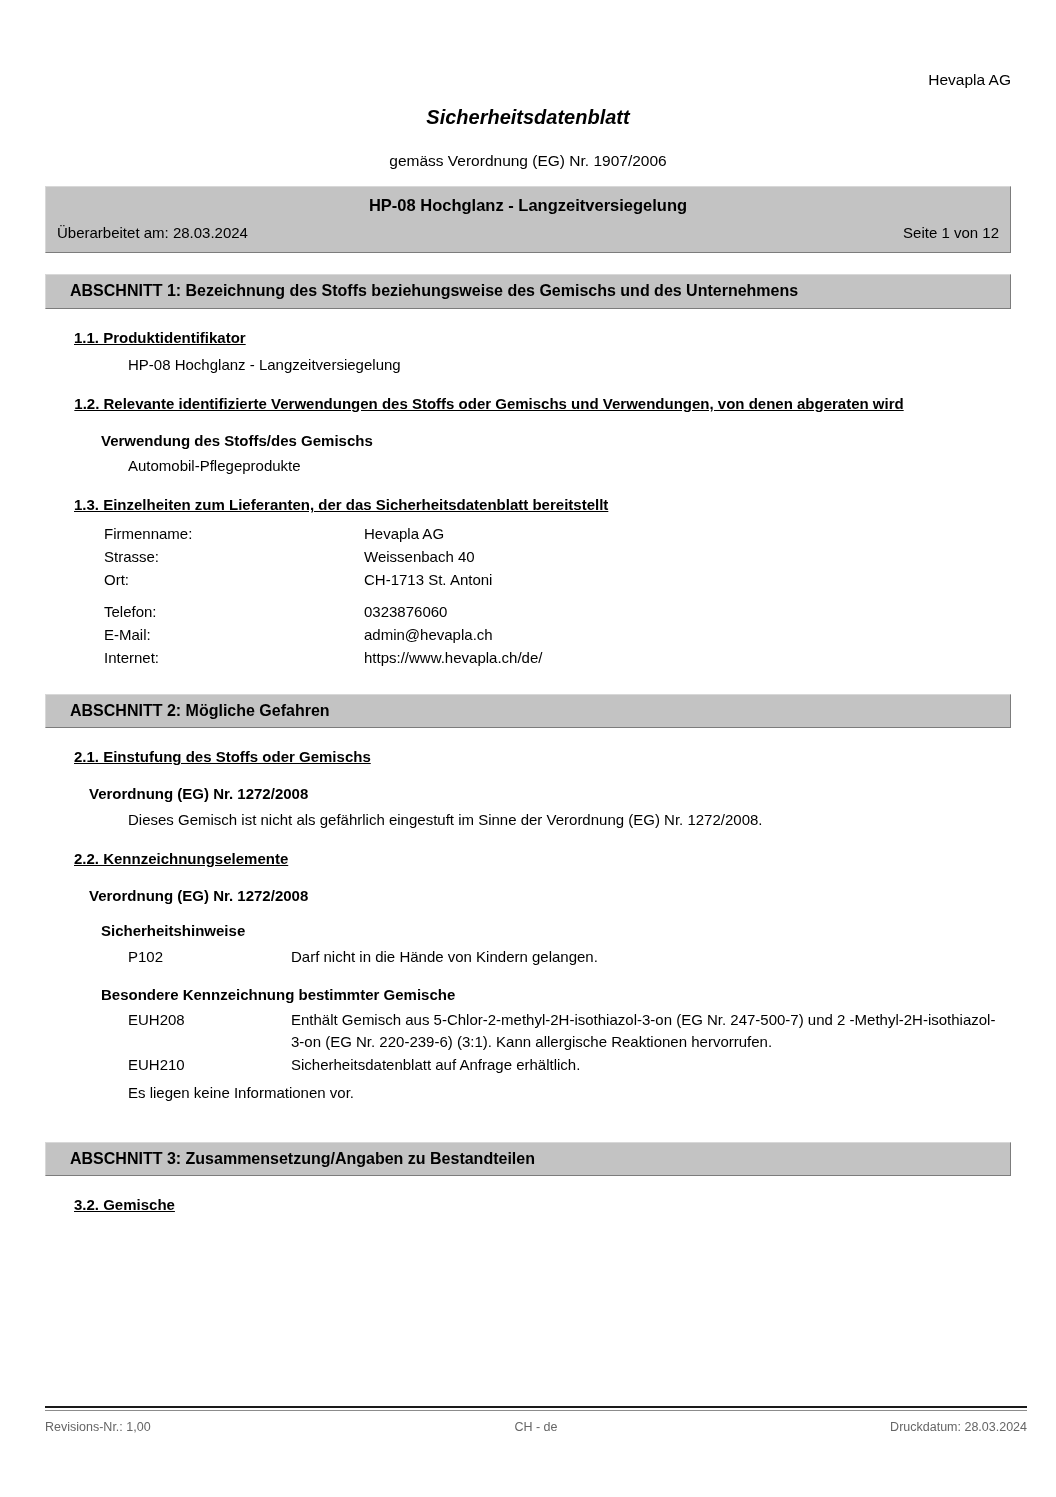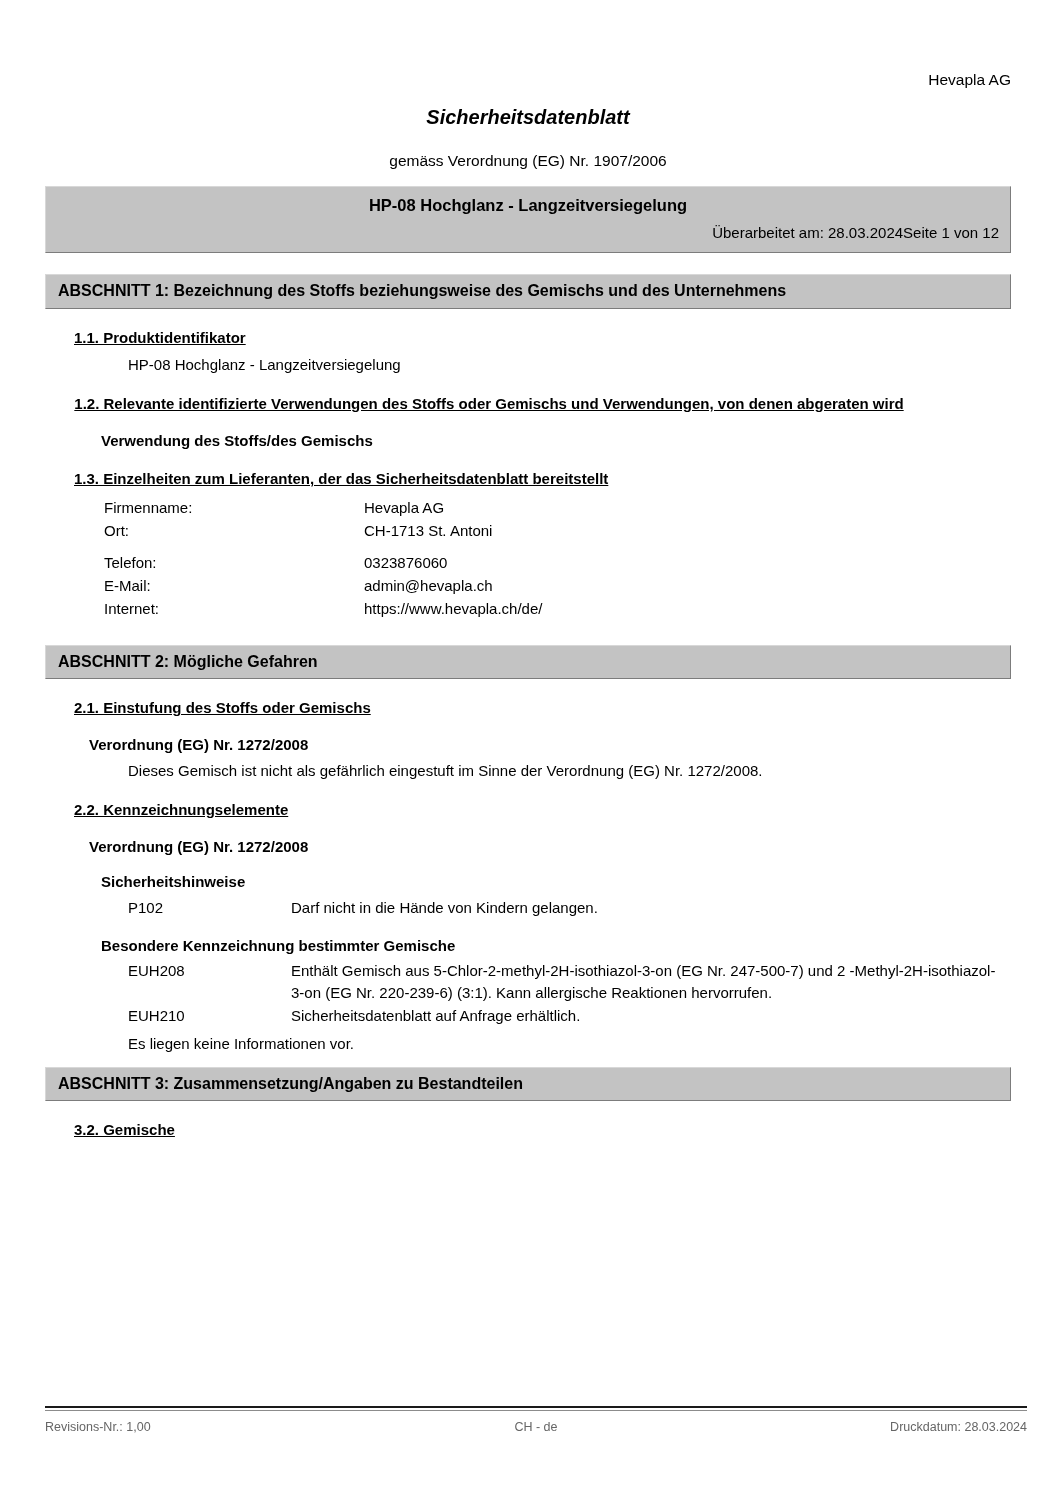--- a/index.html
+++ b/index.html
@@ -61,34 +61,34 @@
     height: 67px;
   }
   .title-band .product {
     text-align: center;
     font-size: 16.5px;
     font-weight: bold;
     line-height: 1.2;
   }
   .title-band .meta {
     display: flex;
-    justify-content: flex-end;
+    justify-content: space-between;
     font-size: 15px;
     margin-top: 9px;
     line-height: 1.1;
   }
   .section-band {
     margin-top: 21px;
-    padding: 6px 12px 6px 12px;
+    padding: 6px 12px 6px 24px;
     font-size: 16px;
     font-weight: bold;
     line-height: 1.3;
   }
   .section-band.s2 { margin-top: 24px; }
-  .section-band.s3 { margin-top: 12px; }
+  .section-band.s3 { margin-top: 38px; }
 
   
   .content {
     padding: 0 61px;
   }
   .sub-head {
     font-size: 15px;
     font-weight: bold;
     text-decoration: underline;
     margin-left: 13px;
@@ -187,28 +187,33 @@
 
   <div class="band section-band">ABSCHNITT 1: Bezeichnung des Stoffs beziehungsweise des Gemischs und des Unternehmens</div>
 
   <div class="content">
     <div class="sub-head">1.1. Produktidentifikator</div>
     <div class="body-text">HP-08 Hochglanz - Langzeitversiegelung</div>
 
     <div class="sub-head wide">1.2. Relevante identifizierte Verwendungen des Stoffs oder Gemischs und Verwendungen, von denen abgeraten wird</div>
 
     <div class="bold-label">Verwendung des Stoffs/des Gemischs</div>
+    <div class="body-text">Automobil-Pflegeprodukte</div>
 
     <div class="sub-head">1.3. Einzelheiten zum Lieferanten, der das Sicherheitsdatenblatt bereitstellt</div>
 
     <table class="kv-table">
       <tbody>
         <tr>
           <td class="k">Firmenname:</td>
           <td class="v">Hevapla AG</td>
+        </tr>
+        <tr>
+          <td class="k">Strasse:</td>
+          <td class="v">Weissenbach 40</td>
         </tr>
         <tr>
           <td class="k">Ort:</td>
           <td class="v">CH-1713 St. Antoni</td>
         </tr>
         <tr class="kv-gap">
             <td></td>
             <td></td>
           </tr>
         <tr>

